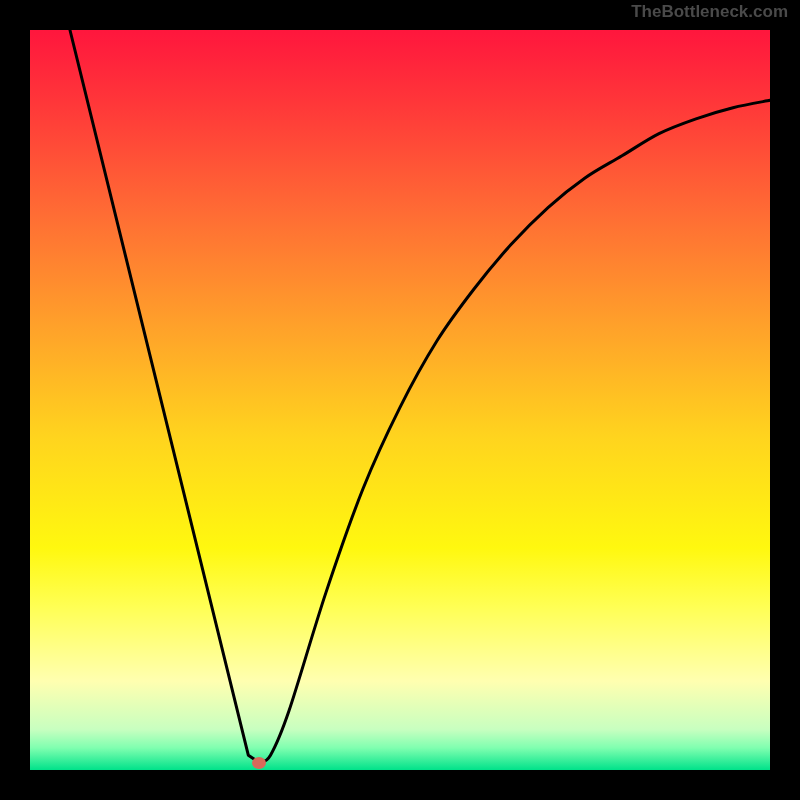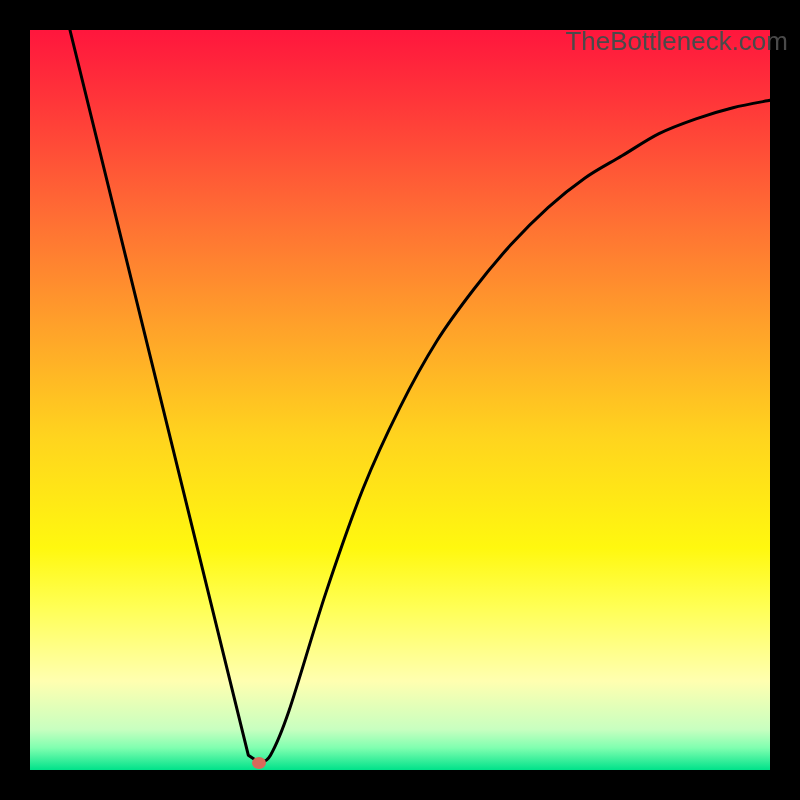--- a/index.html
+++ b/index.html
@@ -9,24 +9,23 @@
     background: #000;
     position: relative;
     overflow: hidden;
     font-family: Arial, Helvetica, sans-serif;
   }
   .watermark {
     position: absolute;
     top: 2px;
     right: 12px;
     color: #4a4a4a;
-    font-size: 26px;
-    font-weight: 400;
+    font-size: 17px;
+    font-weight: 700;
     z-index: 10;
-    margin-top: 24px;
   }
   .plot-frame {
     position: absolute;
     left: 30px;
     top: 30px;
     width: 740px;
     height: 740px;
     background: #000;
   }
   .plot-inner {

